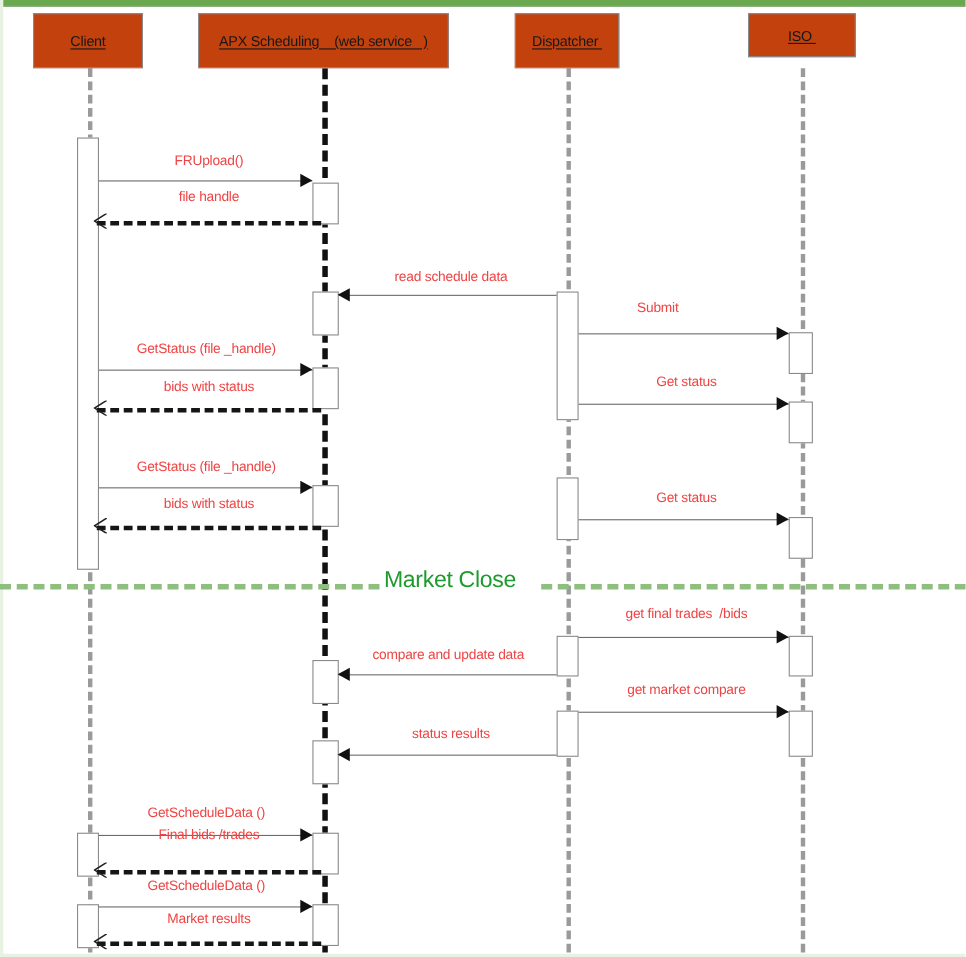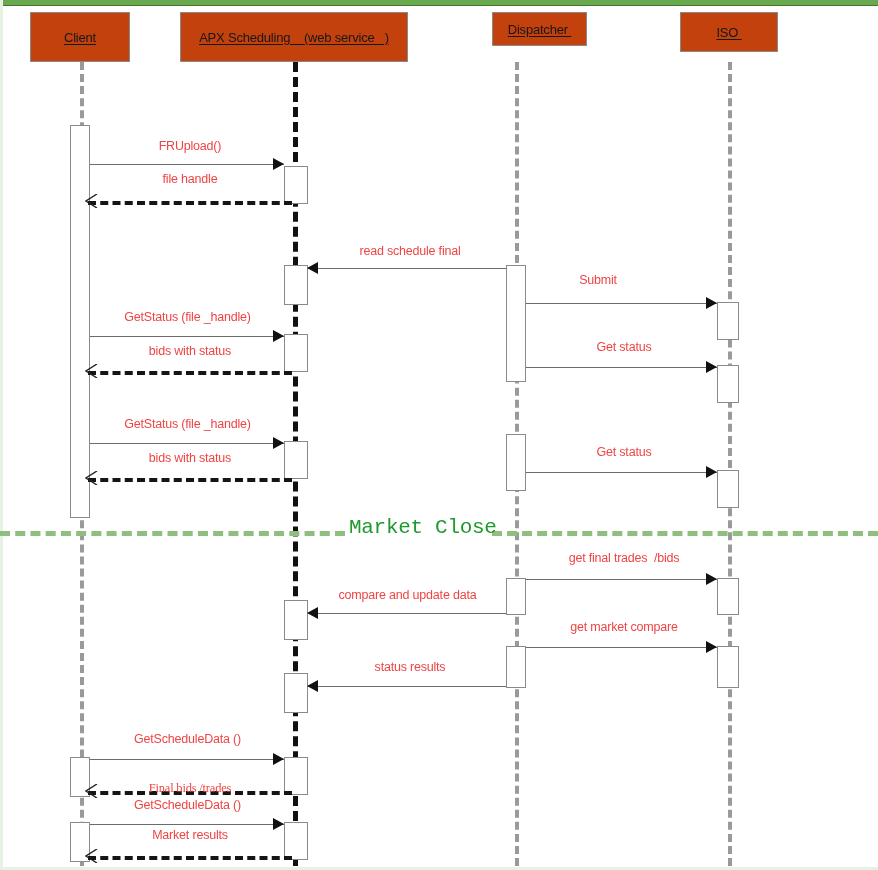--- a/index.html
+++ b/index.html
@@ -125,21 +125,20 @@
     position:absolute;
     height:0;
     border-top:5px dashed #8fbf7f;
   }
   .sep-label{
     position:absolute;
     font-size:21px;
     color:#1f9a2e;
     white-space:pre;
     letter-spacing:-0.3px;
-    font-family:Liberation Mono, monospace;
   }
 </style>
 </head>
 <body>
 
 <div id="stage">
 
   <div class="frame-top"></div>
   <div class="frame-top-line"></div>
   <div class="frame-left"></div>
@@ -179,21 +178,21 @@
       <div class="msg-label" style="left: 90px; top: 139px; width: 200px;">FRUpload()</div>
       <div class="msg-line ret" style="left: 88px; top: 201px; width: 204px;"></div>
       <div class="head-open" style="left: 85px; top: 194px;">
         <svg width="14" height="14" viewBox="0 0 14 14">
           <path d="M12 0 L1 7 L12 14" fill="none" stroke="#222" stroke-width="1.4"></path>
         </svg>
       </div>
       <div class="msg-label" style="left: 90px; top: 172px; width: 200px;">file handle</div>
       <div class="msg-line solid" style="left: 308px; top: 268px; width: 198px;"></div>
       <div class="head left" style="left: 307px; top: 262px;"></div>
-      <div class="msg-label" style="left: 310px; top: 244px; width: 200px;">read schedule final</div>
+      <div class="msg-label" style="left: 310px; top: 244px; width: 200px;">read schedule data</div>
       <div class="msg-line solid" style="left: 526px; top: 303px; width: 191px;"></div>
       <div class="head right" style="left: 706px; top: 297px;"></div>
       <div class="msg-label" style="left: 500px; top: 273px; width: 196px;">Submit</div>
       <div class="msg-line solid" style="left: 90px; top: 336px; width: 194px;"></div>
       <div class="head right" style="left: 273px; top: 330px;"></div>
       <div class="msg-label" style="left: 80px; top: 310px; width: 215px;">GetStatus (file _handle)</div>
       <div class="msg-line solid" style="left: 526px; top: 367px; width: 191px;"></div>
       <div class="head right" style="left: 706px; top: 361px;"></div>
       <div class="msg-label" style="left: 526px; top: 340px; width: 196px;">Get status</div>
       <div class="msg-line ret" style="left: 88px; top: 371px; width: 204px;"></div>
@@ -230,21 +229,21 @@
       <div class="msg-label" style="left: 310px; top: 660px; width: 200px;">status results</div>
       <div class="msg-line solid" style="left: 90px; top: 759px; width: 194px;"></div>
       <div class="head right" style="left: 273px; top: 753px;"></div>
       <div class="msg-label" style="left: 85px; top: 732px; width: 205px;">GetScheduleData ()</div>
       <div class="msg-line ret" style="left: 88px; top: 791px; width: 204px;"></div>
       <div class="head-open" style="left: 85px; top: 784px;">
         <svg width="14" height="14" viewBox="0 0 14 14">
           <path d="M12 0 L1 7 L12 14" fill="none" stroke="#222" stroke-width="1.4"></path>
         </svg>
       </div>
-      <div class="msg-label" style="left: 90px; top: 781px; width: 200px; font-family: Liberation Serif, serif;">Final bids /trades</div>
+      <div class="msg-label" style="left: 90px; top: 752px; width: 200px;">Final bids /trades</div>
       <div class="msg-line solid" style="left: 90px; top: 824px; width: 194px;"></div>
       <div class="head right" style="left: 273px; top: 818px;"></div>
       <div class="msg-label" style="left: 85px; top: 798px; width: 205px;">GetScheduleData ()</div>
       <div class="msg-line ret" style="left: 88px; top: 856px; width: 204px;"></div>
       <div class="head-open" style="left: 85px; top: 849px;">
         <svg width="14" height="14" viewBox="0 0 14 14">
           <path d="M12 0 L1 7 L12 14" fill="none" stroke="#222" stroke-width="1.4"></path>
         </svg>
       </div>
       <div class="msg-label" style="left: 90px; top: 828px; width: 200px;">Market results</div>
@@ -256,21 +255,21 @@
       <div class="sep-label" style="left: 349px; top: 516px;">Market Close</div>
     </div>
 
   <div id="actors">
       <div class="actor-box" style="left: 30px; top: 12px; width: 100px; height: 50px;">
         <span class="actor-label">Client</span>
       </div>
       <div class="actor-box" style="left: 180px; top: 12px; width: 228px; height: 50px;">
         <span class="actor-label">APX Scheduling    (web service   )</span>
       </div>
-      <div class="actor-box" style="left: 468px; top: 12px; width: 95px; height: 34px; margin-left: 24px;">
+      <div class="actor-box" style="left: 468px; top: 12px; width: 95px; height: 50px;">
         <span class="actor-label">Dispatcher </span>
       </div>
       <div class="actor-box" style="left: 680px; top: 12px; width: 98px; height: 40px;">
         <span class="actor-label">ISO </span>
       </div>
     </div>
 
 </div>
 
 </body></html>

